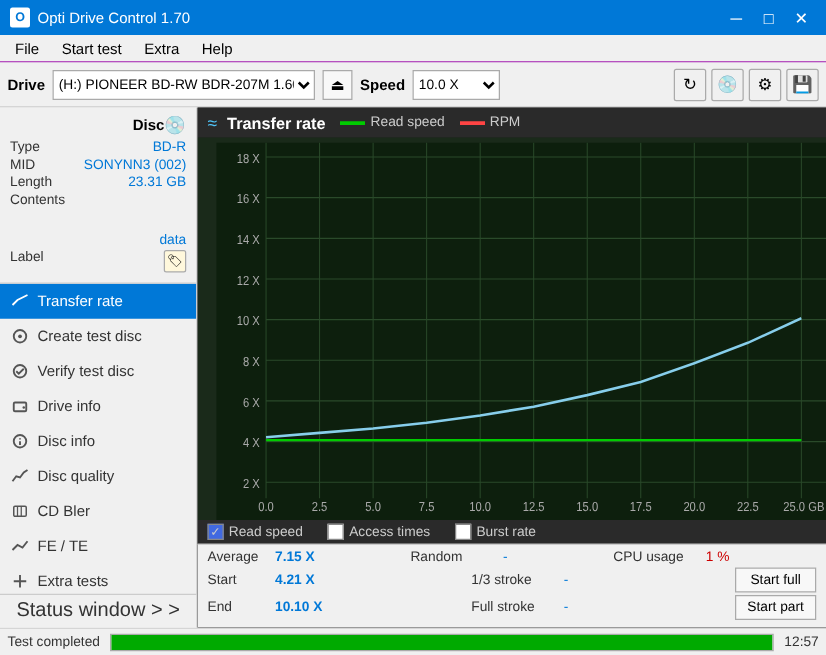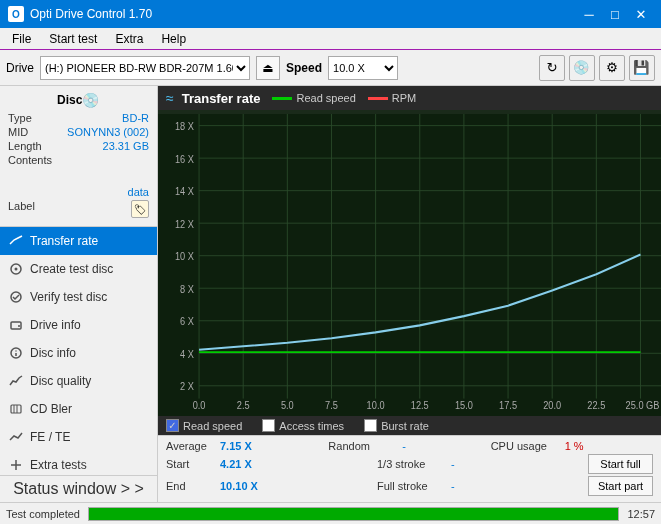--- a/index.html
+++ b/index.html
@@ -79,21 +79,21 @@
     .toolbar {
       background: #f0f0f0;
       height: 36px;
       display: flex;
       align-items: center;
       padding: 2px 6px;
       gap: 6px;
       border-bottom: 1px solid #ccc;
     }
     .toolbar-label {
-      font-weight: normal;
+      font-weight: bold;
       font-size: 12px;
     }
     .drive-select {
       width: 210px;
       height: 24px;
       font-size: 11px;
       border: 1px solid #aaa;
       background: white;
     }
     .eject-btn {
@@ -149,21 +149,21 @@
     }
 
     
     .disc-panel {
       padding: 6px 8px;
       border-bottom: 1px solid #ccc;
     }
     .disc-panel-header {
       display: flex;
       align-items: center;
-      justify-content: center;
+      justify-content: flex-end;
       margin-bottom: 4px;
     }
     .disc-panel-title {
       font-weight: bold;
       font-size: 12px;
     }
     .disc-icon {
       font-size: 14px;
       color: #666;
     }
@@ -274,21 +274,21 @@
     }
     .legend-color {
       width: 20px;
       height: 3px;
     }
 
     
     .chart-area {
       flex: 1;
       position: relative;
-      padding: 4px 0 0 0;
+      padding: 4px 0 0 15px;
     }
     .chart-svg {
       width: 100%;
       height: 100%;
     }
 
     
     .chart-controls {
       background: #2a2a2a;
       padding: 3px 8px;

